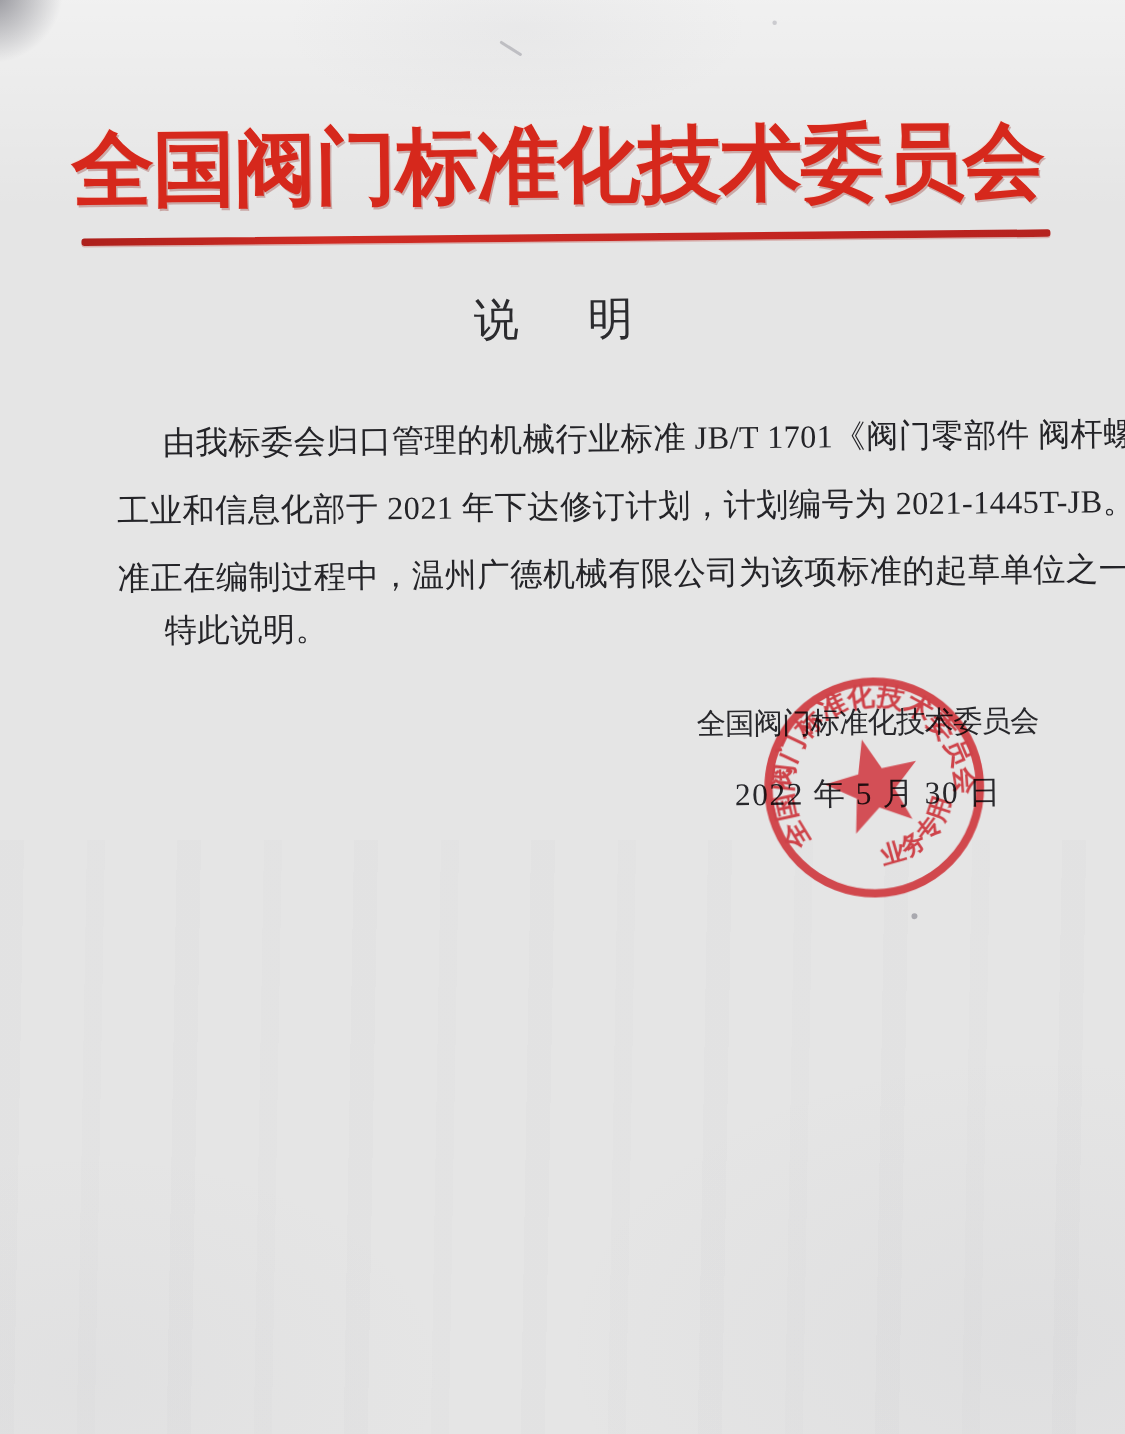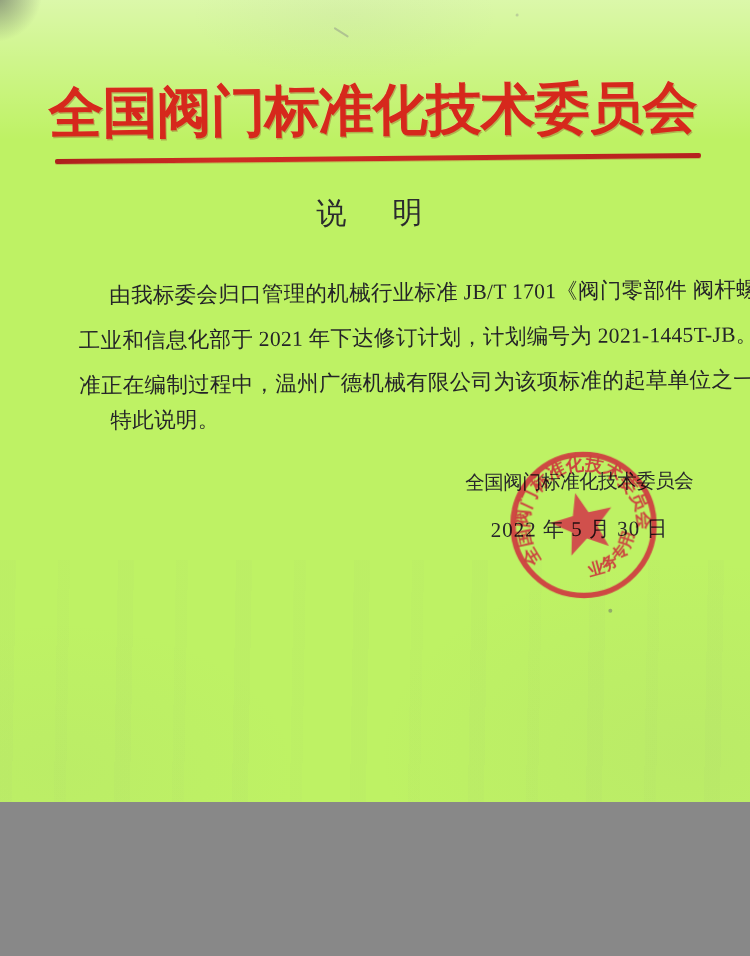--- a/index.html
+++ b/index.html
@@ -1,18 +1,18 @@
 <!DOCTYPE html>
 <html><head>
 <meta charset="utf-8">
 <style>
   html,body { margin:0; padding:0; background:#888; }
   .page {
-    position:relative; width:750px; height:802px; margin:0 auto;
-    background:#bef264; overflow:hidden;
+    position:relative; width:750px; height:956px; margin:0 auto;
+    background:#e5e5e5; overflow:hidden;
     font-family:"Liberation Serif","DejaVu Serif",serif;
   }
   .paper-texture {
     position:absolute; inset:0; pointer-events:none;
     background:
       radial-gradient(circle at -6px -6px, rgba(62,62,74,.55), rgba(62,62,74,0) 48px),
       radial-gradient(ellipse 220px 90px at 46% 2%, rgba(150,150,160,.07), transparent 70%),
       radial-gradient(ellipse 420px 260px at 92% 94%, rgba(140,140,152,.07), transparent 75%),
       radial-gradient(ellipse 320px 200px at 8% 96%, rgba(140,140,152,.05), transparent 75%),
       linear-gradient(180deg, rgba(255,255,255,.45), rgba(244,243,240,0) 140px);

